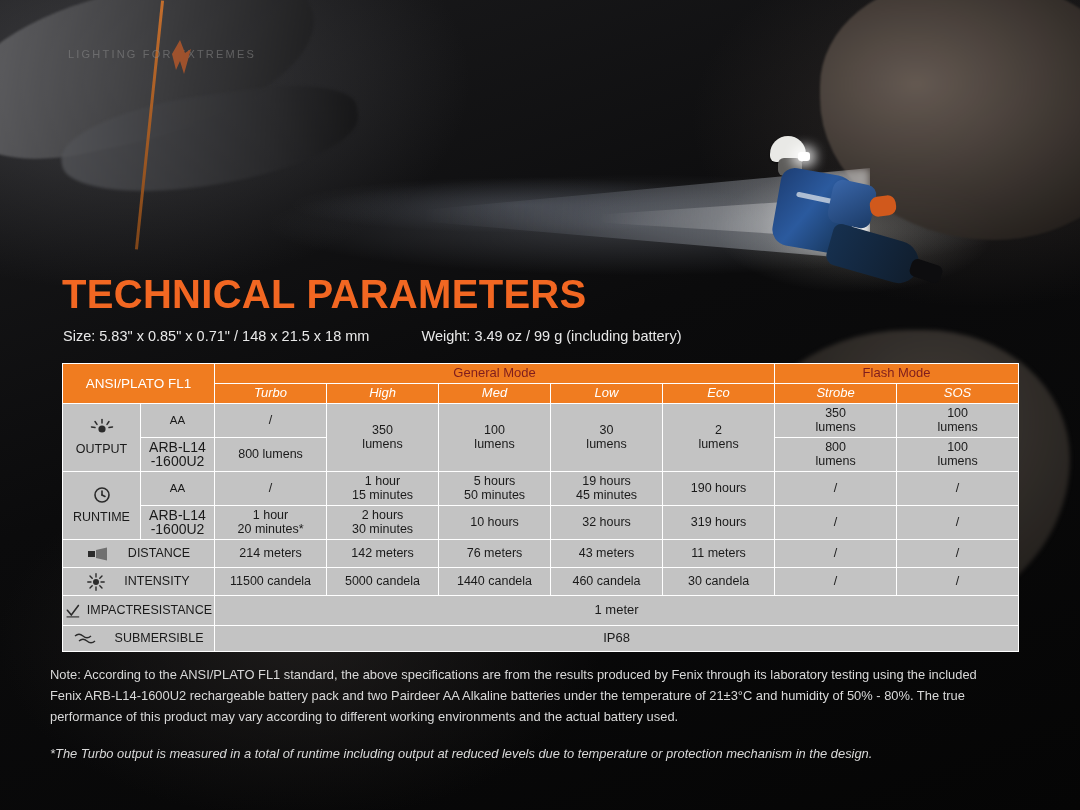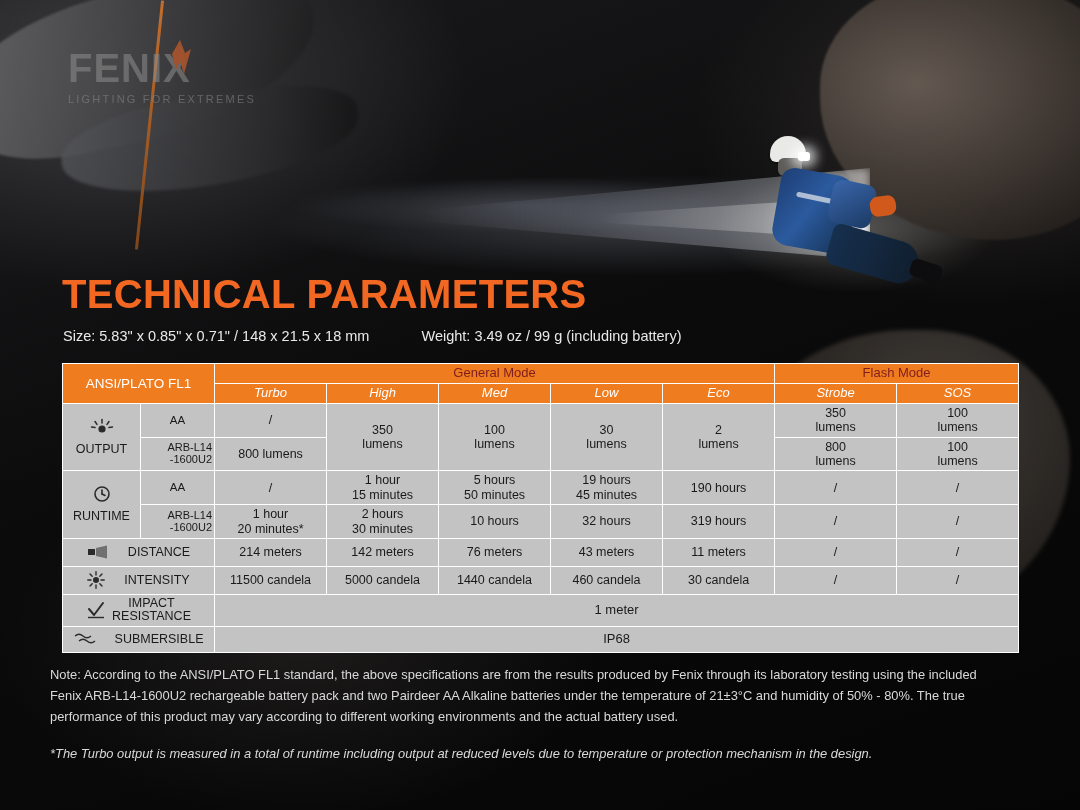--- a/index.html
+++ b/index.html
@@ -206,21 +206,21 @@
   }
   .rowlabel .lbl-inner {
     display: flex; align-items: center; justify-content: center; gap: 19px;
   }
   .rowlabel.stack .lbl-inner { flex-direction: column; gap: 6px; }
   .batt {
     background: #c3c3c3 !important;
     font-weight: bold;
     font-size: 11.5px;
   }
-  .batt.small { font-size: 11px; line-height: 1.05; text-align: right; }
+  .batt.small { font-size: 14px; line-height: 1.05; }
   .wide-cell { font-size: 13px; }
   .ansi-cell {
     background: #f07c20 !important;
     color: #fff; font-weight: bold; font-size: 13.5px;
   }
   svg.ic { display:block; }
 
   
   .notes {
     position: absolute; left: 50px; top: 665px; width: 958px;
@@ -252,21 +252,20 @@
     <div class="glove"></div>
     <div class="legs"></div>
     <div class="boot"></div>
   </div>
 </div>
 
 <div class="logo">
   <svg class="flame" viewBox="0 0 22 34">
     <path d="M11 0 L16 13 L22 9 L15 34 L11 21 L7 30 L3 14 Z" fill="#f26722"></path>
   </svg>
-  <div class="word">FENIX</div>
   <div class="tag">LIGHTING FOR EXTREMES</div>
 </div>
 
 <div class="headline">TECHNICAL PARAMETERS</div>
 
 <div class="meta-row">
   <span class="size">Size: 5.83" x 0.85" x 0.71" / 148 x 21.5 x 18 mm</span>
   <span class="weight">Weight: 3.49 oz / 99 g (including battery)</span>
 </div>
 
@@ -417,21 +416,21 @@
       <td>/</td>
     </tr>
 
     <tr>
       <td class="rowlabel" colspan="2" style="height:30px">
         <div class="lbl-inner" style="gap:6px">
           <svg class="ic" width="20" height="20" viewBox="0 0 20 20">
             <path d="M3 9 L8 15 L17 3" fill="none" stroke="#2b2b2b" stroke-width="2" stroke-linecap="round"></path>
             <line x1="2" y1="17.5" x2="18" y2="17.5" stroke="#2b2b2b" stroke-width="1.4"></line>
           </svg>
-          <span style="display:flex;flex-direction:column;line-height:1.08">
+          <span style="display:flex;flex-direction:row;line-height:1.08">
             <span>IMPACT</span>
             <span>RESISTANCE</span>
           </span>
         </div>
       </td>
       <td class="wide-cell" colspan="7">1 meter</td>
     </tr>
 
     <tr>
       <td class="rowlabel" colspan="2" style="height:26px">

